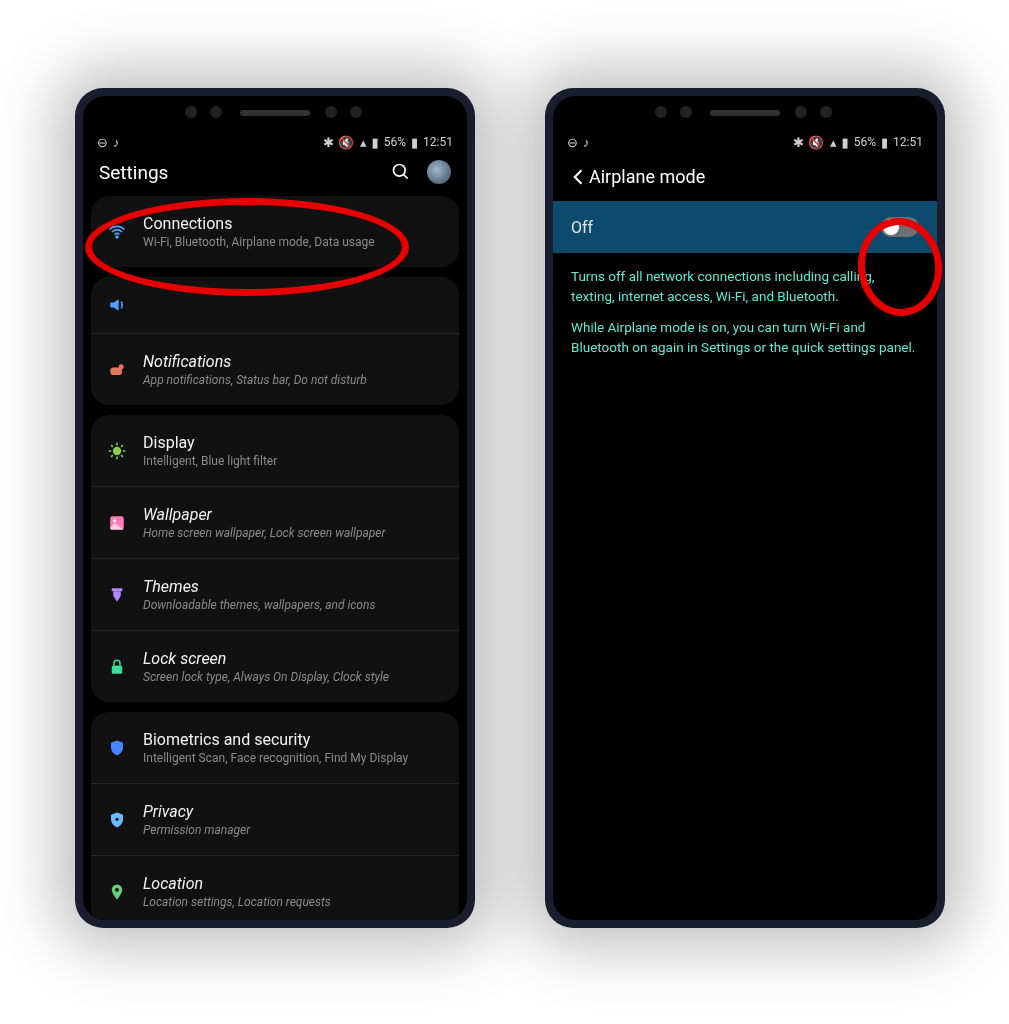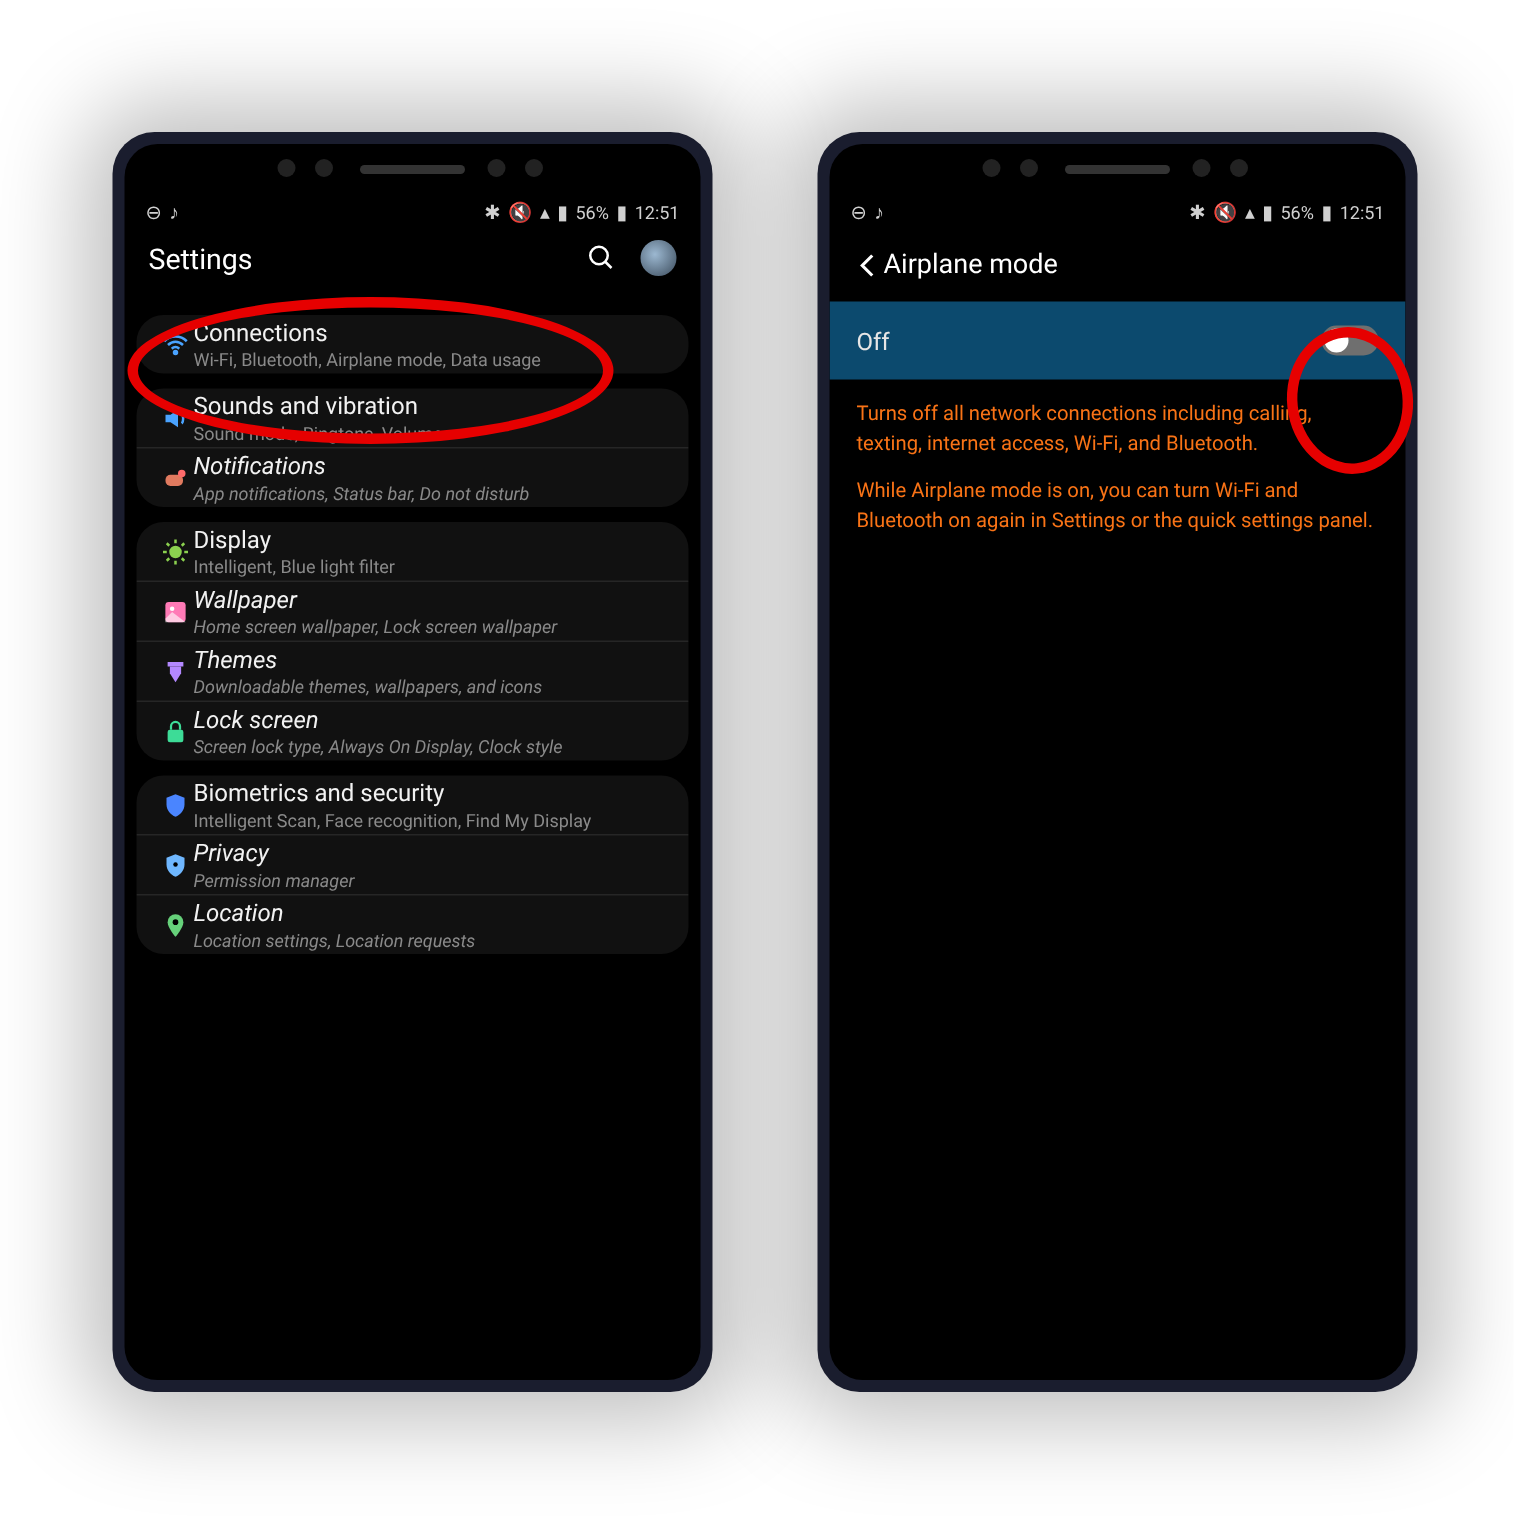--- a/index.html
+++ b/index.html
@@ -7,43 +7,43 @@
   .phone{position:absolute;width:400px;height:840px;border-radius:28px;background:#1a1d2e;box-shadow:0 0 60px 20px rgba(0,0,0,.25);}
   .phone.left{left:75px;top:88px;}
   .phone.right{left:545px;top:88px;}
   .bezel{position:absolute;inset:8px;border-radius:22px;background:#000;overflow:hidden;display:flex;flex-direction:column;}
   .speaker{position:absolute;top:22px;left:50%;transform:translateX(-50%);width:70px;height:6px;border-radius:3px;background:#333;z-index:5;}
   .cam{position:absolute;top:18px;width:12px;height:12px;border-radius:50%;background:#222;z-index:5;}
   .cam.a{left:110px;} .cam.b{left:135px;} .cam.c{left:250px;} .cam.d{left:275px;}
   .statusbar{height:56px;padding-top:36px;display:flex;justify-content:space-between;align-items:center;padding-left:14px;padding-right:14px;color:#d0d0d0;font-size:12px;box-sizing:border-box;}
   .statusbar .left,.statusbar .right{display:flex;align-items:center;gap:5px;}
   .glyph{font-size:13px;line-height:1;}
-  .header{display:flex;align-items:center;justify-content:space-between;padding:8px 16px 26px 16px;color:#fff;}
+  .header{display:flex;align-items:center;justify-content:space-between;padding:8px 16px 12px 16px;color:#fff;}
   .header .title{font-size:19px;}
   .header .actions{display:flex;align-items:center;gap:16px;}
   .avatar{width:24px;height:24px;border-radius:50%;background:radial-gradient(circle at 40% 40%,#9cb8d1,#3a4a5a);}
   .scroll{flex:1;overflow:hidden;padding:0 8px 8px 8px;}
   .group{background:#111;border-radius:18px;margin-bottom:10px;overflow:hidden;}
-  .row{display:flex;align-items:center;padding:2px 14px;}
+  .row{display:flex;align-items:center;padding:18px 14px;gap:14px;}
   .row + .row{border-top:1px solid #262626;margin-left:46px;margin-right:0;}
   .group .row + .row{margin-left:0;font-style:italic;}
   .group .row:not(:first-child){border-top:1px solid #262626;}
   .row .iconwrap{width:24px;display:flex;justify-content:center;}
   .row .texts{flex:1;min-width:0;}
   .row .label{color:#f2f2f2;font-size:16px;}
   .row .sub{color:#8a8a8a;font-size:12px;margin-top:2px;}
   
   .header2{display:flex;align-items:center;gap:0;padding:14px 16px;color:#fff;}
   .header2 .back{font-size:20px;line-height:1;}
   .header2 .title{font-size:18px;}
   .toggle-row{background:#0c4a6e;display:flex;align-items:center;justify-content:space-between;padding:16px 18px;margin:0 0 14px 0;}
   .toggle-row .state{color:#e6e6e6;font-size:16px;}
   .switch{width:38px;height:20px;border-radius:10px;background:#6f6f6f;position:relative;}
   .switch .knob{position:absolute;left:2px;top:2px;width:16px;height:16px;border-radius:50%;background:#fff;}
-  .desc{color:#f97316;font-size:13.5px;line-height:1.45;padding:0 18px 12px 18px;}
+  .desc{color:#5eead4;font-size:13.5px;line-height:1.45;padding:0 18px 12px 18px;}
   
   .ring{position:absolute;border:7px solid #e60000;border-radius:50%;pointer-events:none;z-index:20;}
   .ring1{left:85px;top:198px;width:310px;height:84px;}
   .ring2{left:858px;top:218px;width:70px;height:84px;transform:rotate(-6deg);}
   
   svg{display:block;}
 </style>
 </head>
 <body>
 
@@ -103,24 +103,20 @@
             </div>
           </div>
           <div class="group">
             <div class="row">
               <div class="iconwrap">
                 <svg width="20" height="20" viewBox="0 0 24 24" fill="#4aa3ff">
                   <path d="M4 9v6h4l6 4V5L8 9H4z"></path>
                   <path d="M17 8c1.5 1.5 1.5 6.5 0 8" fill="none" stroke="#4aa3ff" stroke-width="2"></path>
                 </svg>
               </div>
-              <div class="texts">
-                <div class="label">Sounds and vibration</div>
-                <div class="sub">Sound mode, Ringtone, Volume</div>
-              </div>
             </div>
             <div class="row">
               <div class="iconwrap">
                 <svg width="20" height="20" viewBox="0 0 24 24" fill="#e07a5f">
                   <rect x="4" y="9" width="14" height="9" rx="4"></rect>
                   <circle cx="17" cy="8" r="3" fill="#ff6b6b"></circle>
                 </svg>
               </div>
               <div class="texts">
                 <div class="label">Notifications</div>

